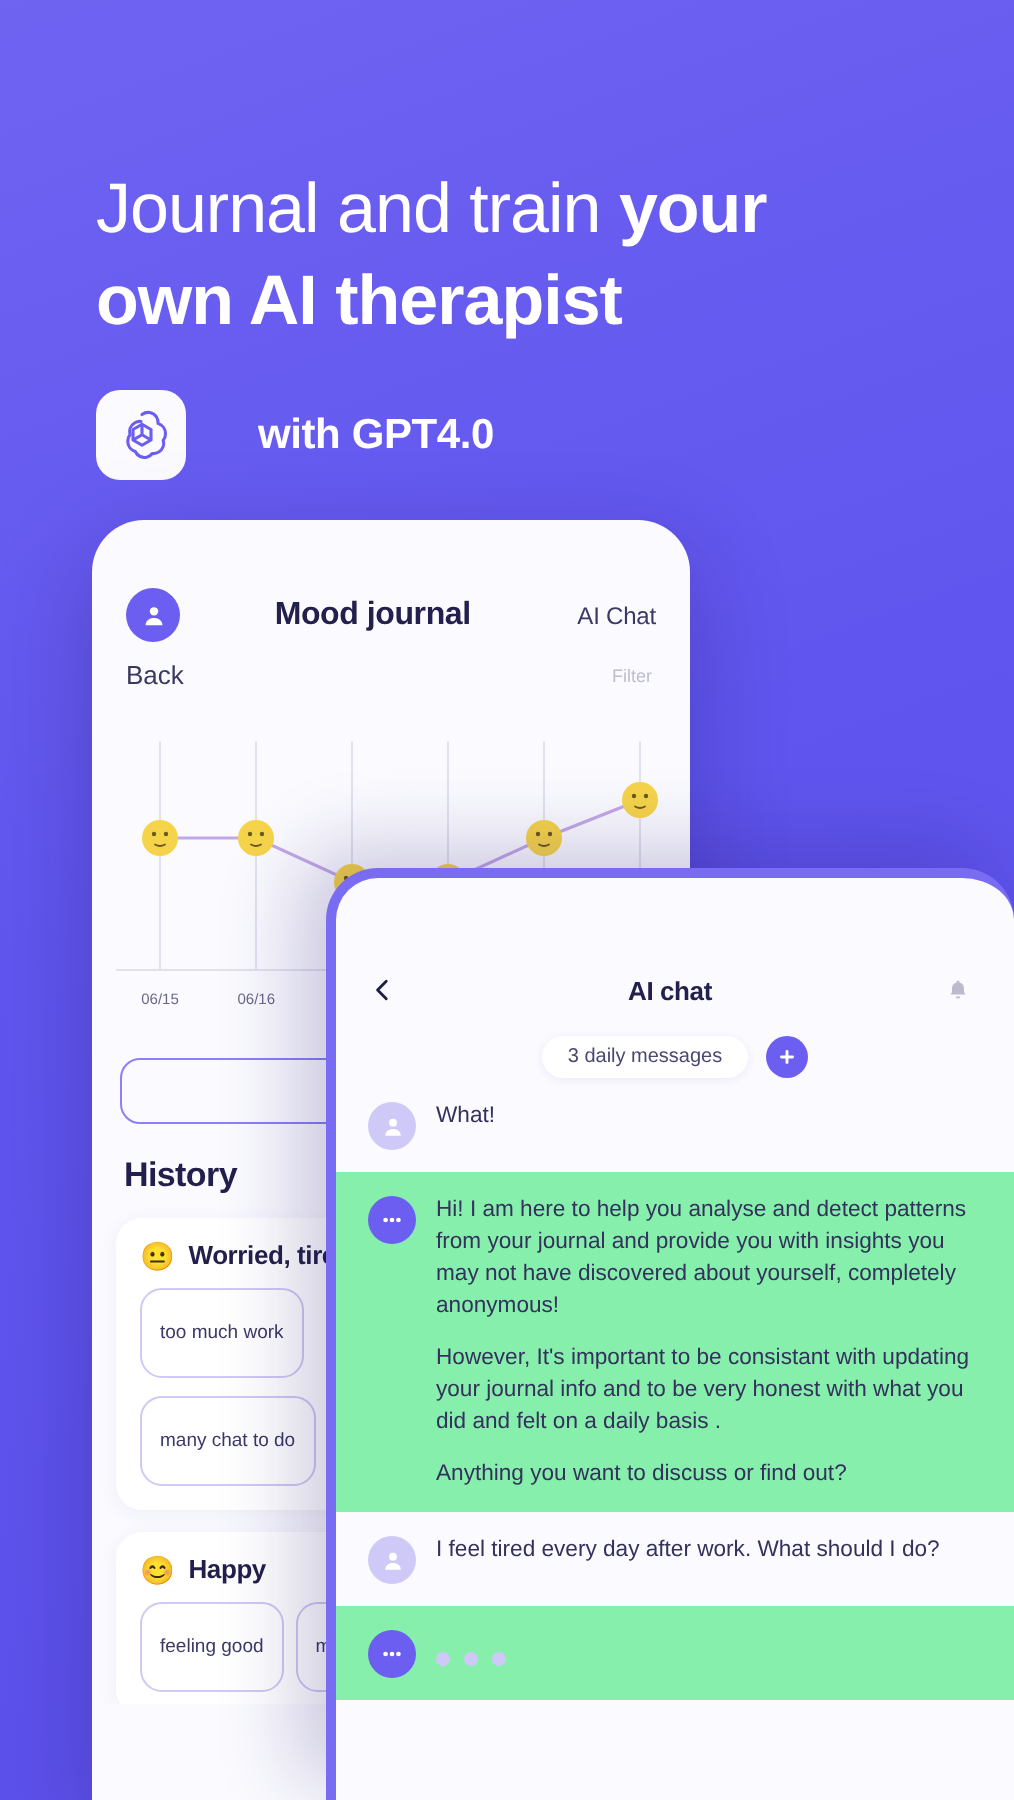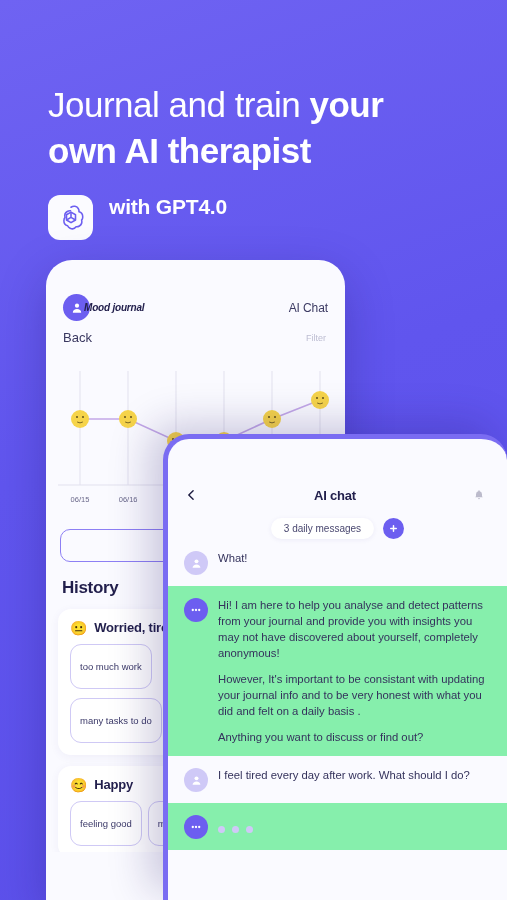--- a/index.html
+++ b/index.html
@@ -32,22 +32,23 @@
     font-size: 35px;
     line-height: 1.32;
     letter-spacing: -0.5px;
     font-weight: 400;
     margin-top: 38px;
   }
   .hero-title .b { font-weight: 700; }
 
   .gpt-row {
     display: flex;
-    align-items: flex-start;
+    align-items: center;
     margin-top: 21px;
+    gap: 20px;
   }
   .gpt-badge {
     width: 45px; height: 45px;
     background: #fbfbff;
     border-radius: 12px;
     display: flex; align-items: center; justify-content: center;
     flex: none;
   }
   .gpt-label {
     color: #ffffff;
@@ -77,26 +78,26 @@
   }
   .avatar-circle {
     width: 27px; height: 27px;
     border-radius: 50%;
     background: #6c5ef0;
     display: flex; align-items: center; justify-content: center;
     flex: none;
   }
   .j-title {
     flex: 1;
-    font-size: 10px;
+    text-align: center;
+    font-size: 16px;
     font-weight: 700;
     color: #23204d;
     letter-spacing: -0.2px;
     margin-left: -6px;
-    font-style: italic;
   }
   .j-aichat {
     font-size: 12px;
     color: #3c3a63;
     font-weight: 400;
     letter-spacing: -0.1px;
   }
   .j-subrow {
     display: flex;
     align-items: center;
@@ -383,21 +384,21 @@
 
     <div class="hist-card">
       <div class="hist-head">
         <span class="hist-emoji">😐</span>
         <span>Worried, tire</span>
       </div>
       <div class="tag-row">
         <span class="tag">too much work</span>
       </div>
       <div class="tag-row">
-        <span class="tag">many tasks to do</span>
+        <span class="tag">many chat to do</span>
       </div>
     </div>
 
     <div class="hist-card">
       <div class="hist-head">
         <span class="hist-emoji">😊</span>
         <span>Happy</span>
       </div>
       <div class="tag-row">
         <span class="tag">feeling good</span>

